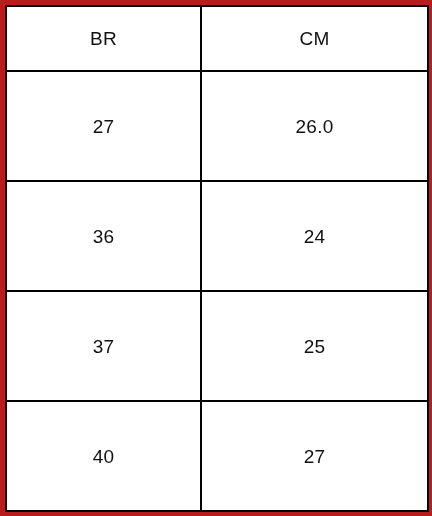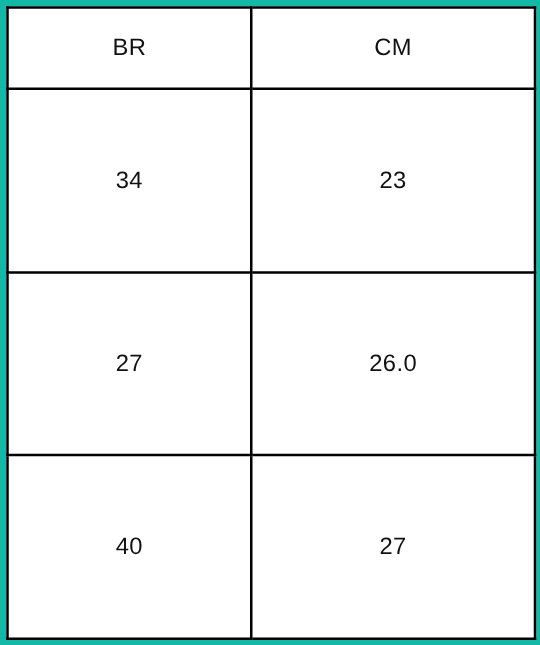--- a/index.html
+++ b/index.html
@@ -12,21 +12,21 @@
     height: 516px;
     overflow: hidden;
     font-family: "Liberation Sans", sans-serif;
     -webkit-font-smoothing: antialiased;
   }
 
   .page {
     position: relative;
     width: 432px;
     height: 516px;
-    background: #14b8a6;
+    background: #b91c1c;
     box-sizing: border-box;
   }
 
   .size-table {
     position: absolute;
     left: 5px;
     top: 5px;
     width: 422px;
     height: 507px;
     border-collapse: collapse;
@@ -68,26 +68,30 @@
       <col class="col-cm">
     </colgroup>
     <thead>
       <tr>
         <th>BR</th>
         <th>CM</th>
       </tr>
     </thead>
     <tbody>
       <tr>
-        <td>34</td>
-        <td>23</td>
+        <td>27</td>
+        <td>26.0</td>
       </tr>
       <tr>
-        <td>27</td>
-        <td>26.0</td>
+        <td>36</td>
+        <td>24</td>
+      </tr>
+      <tr>
+        <td>37</td>
+        <td>25</td>
       </tr>
       <tr>
         <td>40</td>
         <td>27</td>
       </tr>
     </tbody>
   </table>
 
 </div>
 

